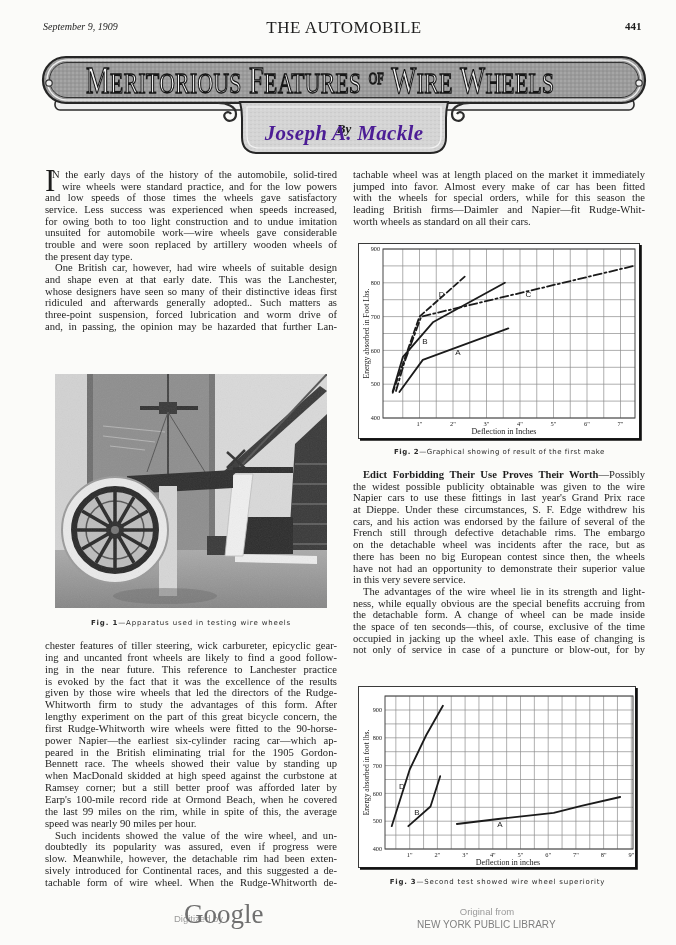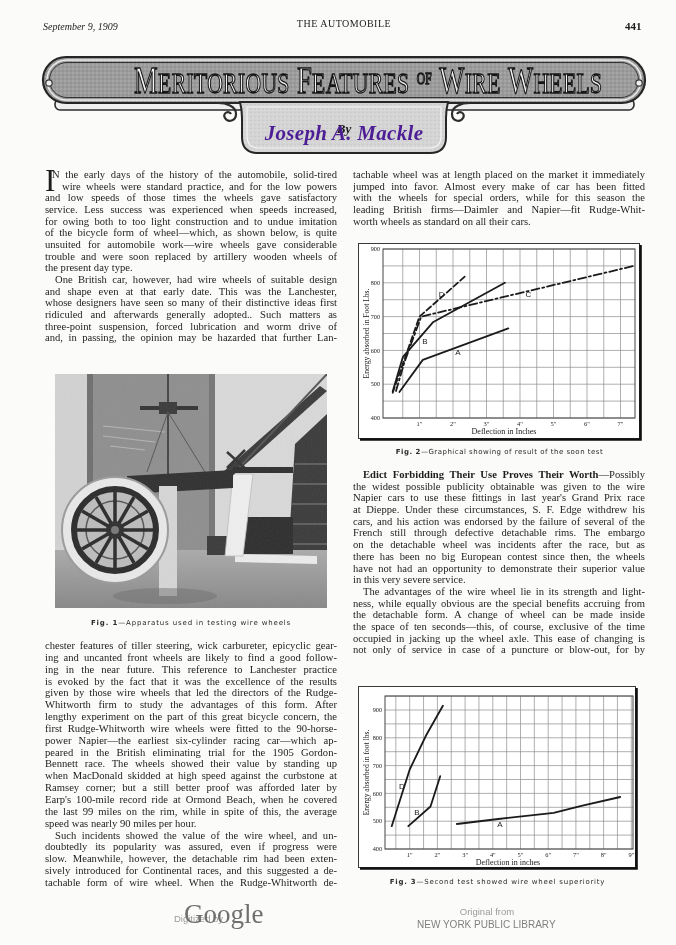--- a/index.html
+++ b/index.html
@@ -6,25 +6,25 @@
   html, body { margin: 0; padding: 0; }
   body {
     width: 676px; height: 945px; position: relative; overflow: hidden;
     background: #fbfbf9; color: #1d1d1d;
     font-family: "Liberation Serif", serif;
   }
   .abs { position: absolute; }
 
   
   .hdr-date { left: 43px; top: 21px; font-size: 10px; font-style: italic; }
-  .hdr-pub { left: 262px; top: 18px; width: 164px; text-align: center; font-size: 10px; letter-spacing: 0.5px; }
+  .hdr-pub { left: 262px; top: 18px; width: 164px; text-align: center; font-size: 17px; letter-spacing: 0.5px; }
   .hdr-page { left: 625px; top: 20px; font-size: 11px; font-weight: bold; }
 
   
-  .title-row { left: 43px; top: 57px; width: 602px; height: 46px; display: flex; justify-content: flex-start; align-items: center; }
+  .title-row { left: 43px; top: 57px; width: 602px; height: 46px; display: flex; justify-content: flex-end; align-items: center; }
   .title-inner { display: flex; align-items: baseline; gap: 10px; transform: scaleX(0.72); white-space: nowrap; }
   .tw {
     display: inline-block; font-family: "Liberation Serif", serif; font-size: 30px; line-height: 1;
     color: #f4f4f4; -webkit-text-stroke: 1.3px #161616; letter-spacing: 0.5px;
     text-shadow: 0 0 1px #222;
   }
   .tw::first-letter { font-size: 37px; }
   .tw.small { font-size: 16px; position: relative; top: -9px; }
   .tw.small::first-letter { font-size: 16px; }
   .by { left: 244px; width: 200px; top: 121px; text-align: center; font-style: italic; font-weight: bold; font-size: 13px; color: #1a1a1a; }
@@ -110,21 +110,20 @@
 
 <div class="col colA">
   <div class="p1wrap">
     <span class="dropcap">I</span>
     <div class="p1list">
         <div class="line">N the early days of the history of the automobile, solid-tired</div>
         <div class="line">wire wheels were standard practice, and for the low powers</div>
         <div class="line">and low speeds of those times the wheels gave satisfactory</div>
         <div class="line">service. Less success was experienced when speeds increased,</div>
         <div class="line">for owing both to too light construction and to undue imitation</div>
-        <div class="line">of the bicycle form of wheel—which, as shown below, is quite</div>
         <div class="line">unsuited for automobile work—wire wheels gave considerable</div>
         <div class="line">trouble and were soon replaced by artillery wooden wheels of</div>
         <div class="line last">the present day type.</div>
       </div>
   </div>
   <div>
       <div class="line indent">One British car, however, had wire wheels of suitable design</div>
       <div class="line">and shape even at that early date. This was the Lanchester,</div>
       <div class="line">whose designers have seen so many of their distinctive ideas first</div>
       <div class="line">ridiculed and afterwards generally adopted.. Such matters as</div>
@@ -277,21 +276,21 @@
     <text x="0" y="0" transform="translate(11,90.5) rotate(-90)" text-anchor="middle" font-size="7.6">Energy absorbed in Foot Lbs.</text>
     <polyline points="41.4,149.0 64.8,116.9 150.3,85.4" fill="none" stroke="#1b1b1b" stroke-width="1.8" stroke-dasharray="none" stroke-linejoin="round" stroke-linecap="round"></polyline>
     <text x="100.02499999999999" y="112.428" text-anchor="middle" font-size="8" class="slabel">A</text>
     <polyline points="34.7,148.6 44.8,114.2 74.9,79.3 146.9,39.8" fill="none" stroke="#1b1b1b" stroke-width="1.8" stroke-dasharray="none" stroke-linejoin="round" stroke-linecap="round"></polyline>
     <text x="66.86" y="100.598" text-anchor="middle" font-size="8" class="slabel">B</text>
     <polyline points="38.0,148.0 46.4,119.2 63.2,73.6 275.9,22.9" fill="none" stroke="#1b1b1b" stroke-width="1.8" stroke-dasharray="8 3 2 3" stroke-linejoin="round" stroke-linecap="round"></polyline>
     <text x="170.375" y="53.615999999999985" text-anchor="middle" font-size="8" class="slabel">C</text>
     <polyline points="34.7,149.7 61.5,73.6 106.7,33.7" fill="none" stroke="#1b1b1b" stroke-width="1.8" stroke-dasharray="6 3" stroke-linejoin="round" stroke-linecap="round"></polyline>
     <text x="83.61" y="53.95399999999999" text-anchor="middle" font-size="8" class="slabel">D</text>
   </svg>
-<div class="cap cap2"><b>Fig. 2</b><span>—Graphical showing of result of the soon test</span></div>
+<div class="cap cap2"><b>Fig. 2</b><span>—Graphical showing of result of the first make</span></div>
 
 <div class="col colR2">
   <div class="line indent"><b>Edict Forbidding Their Use Proves Their Worth</b><span>—Possibly</span></div>
   <div>
       <div class="line">the widest possible publicity obtainable was given to the wire</div>
       <div class="line">Napier cars to use these fittings in last year's Grand Prix race</div>
       <div class="line">at Dieppe. Under these circumstances, S. F. Edge withdrew his</div>
       <div class="line">cars, and his action was endorsed by the failure of several of the</div>
       <div class="line">French still through defective detachable rims. The embargo</div>
       <div class="line">on the detachable wheel was incidents after the race, but as</div>

